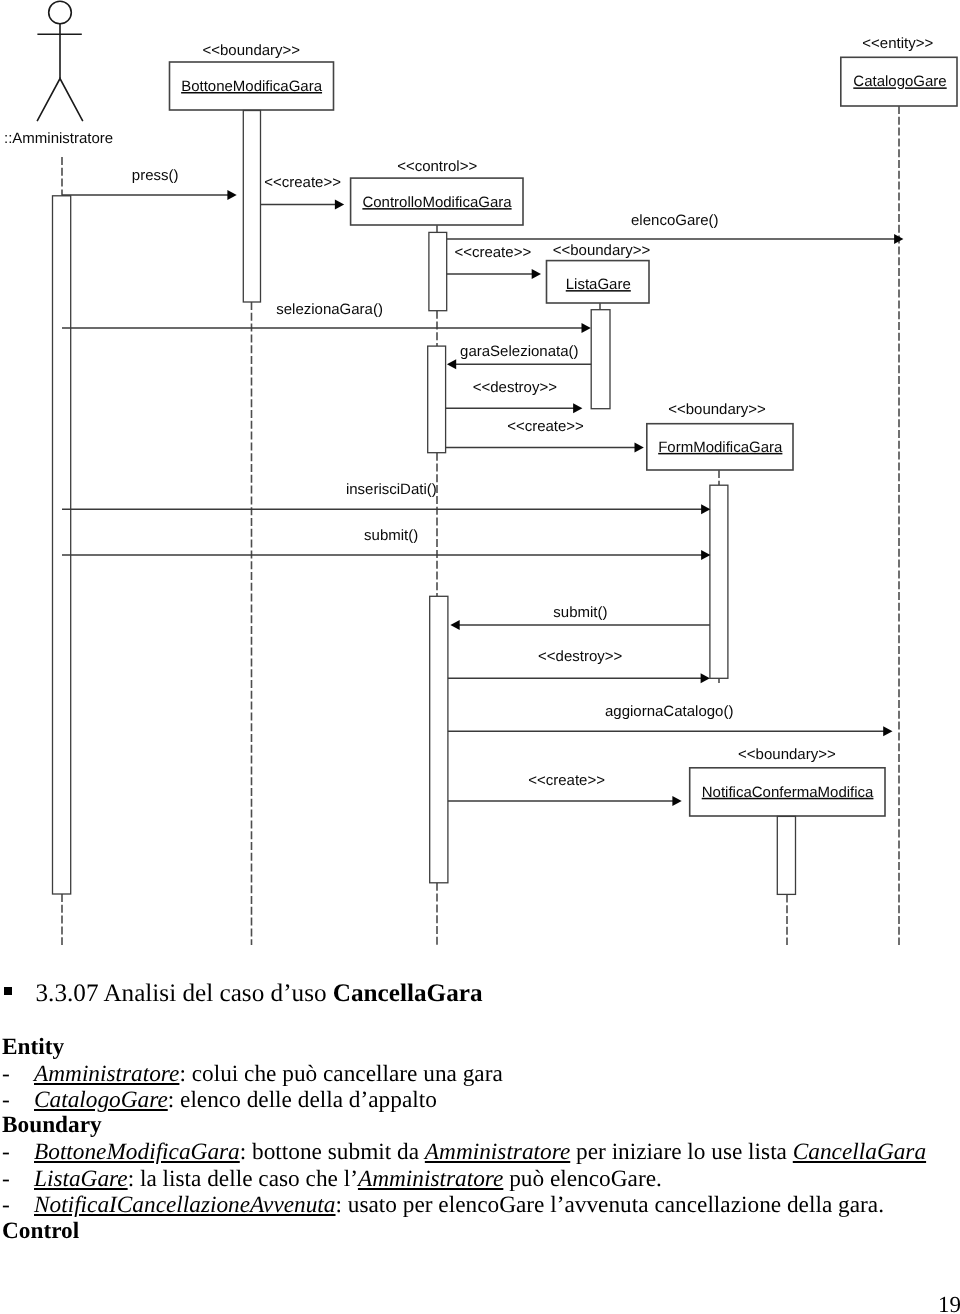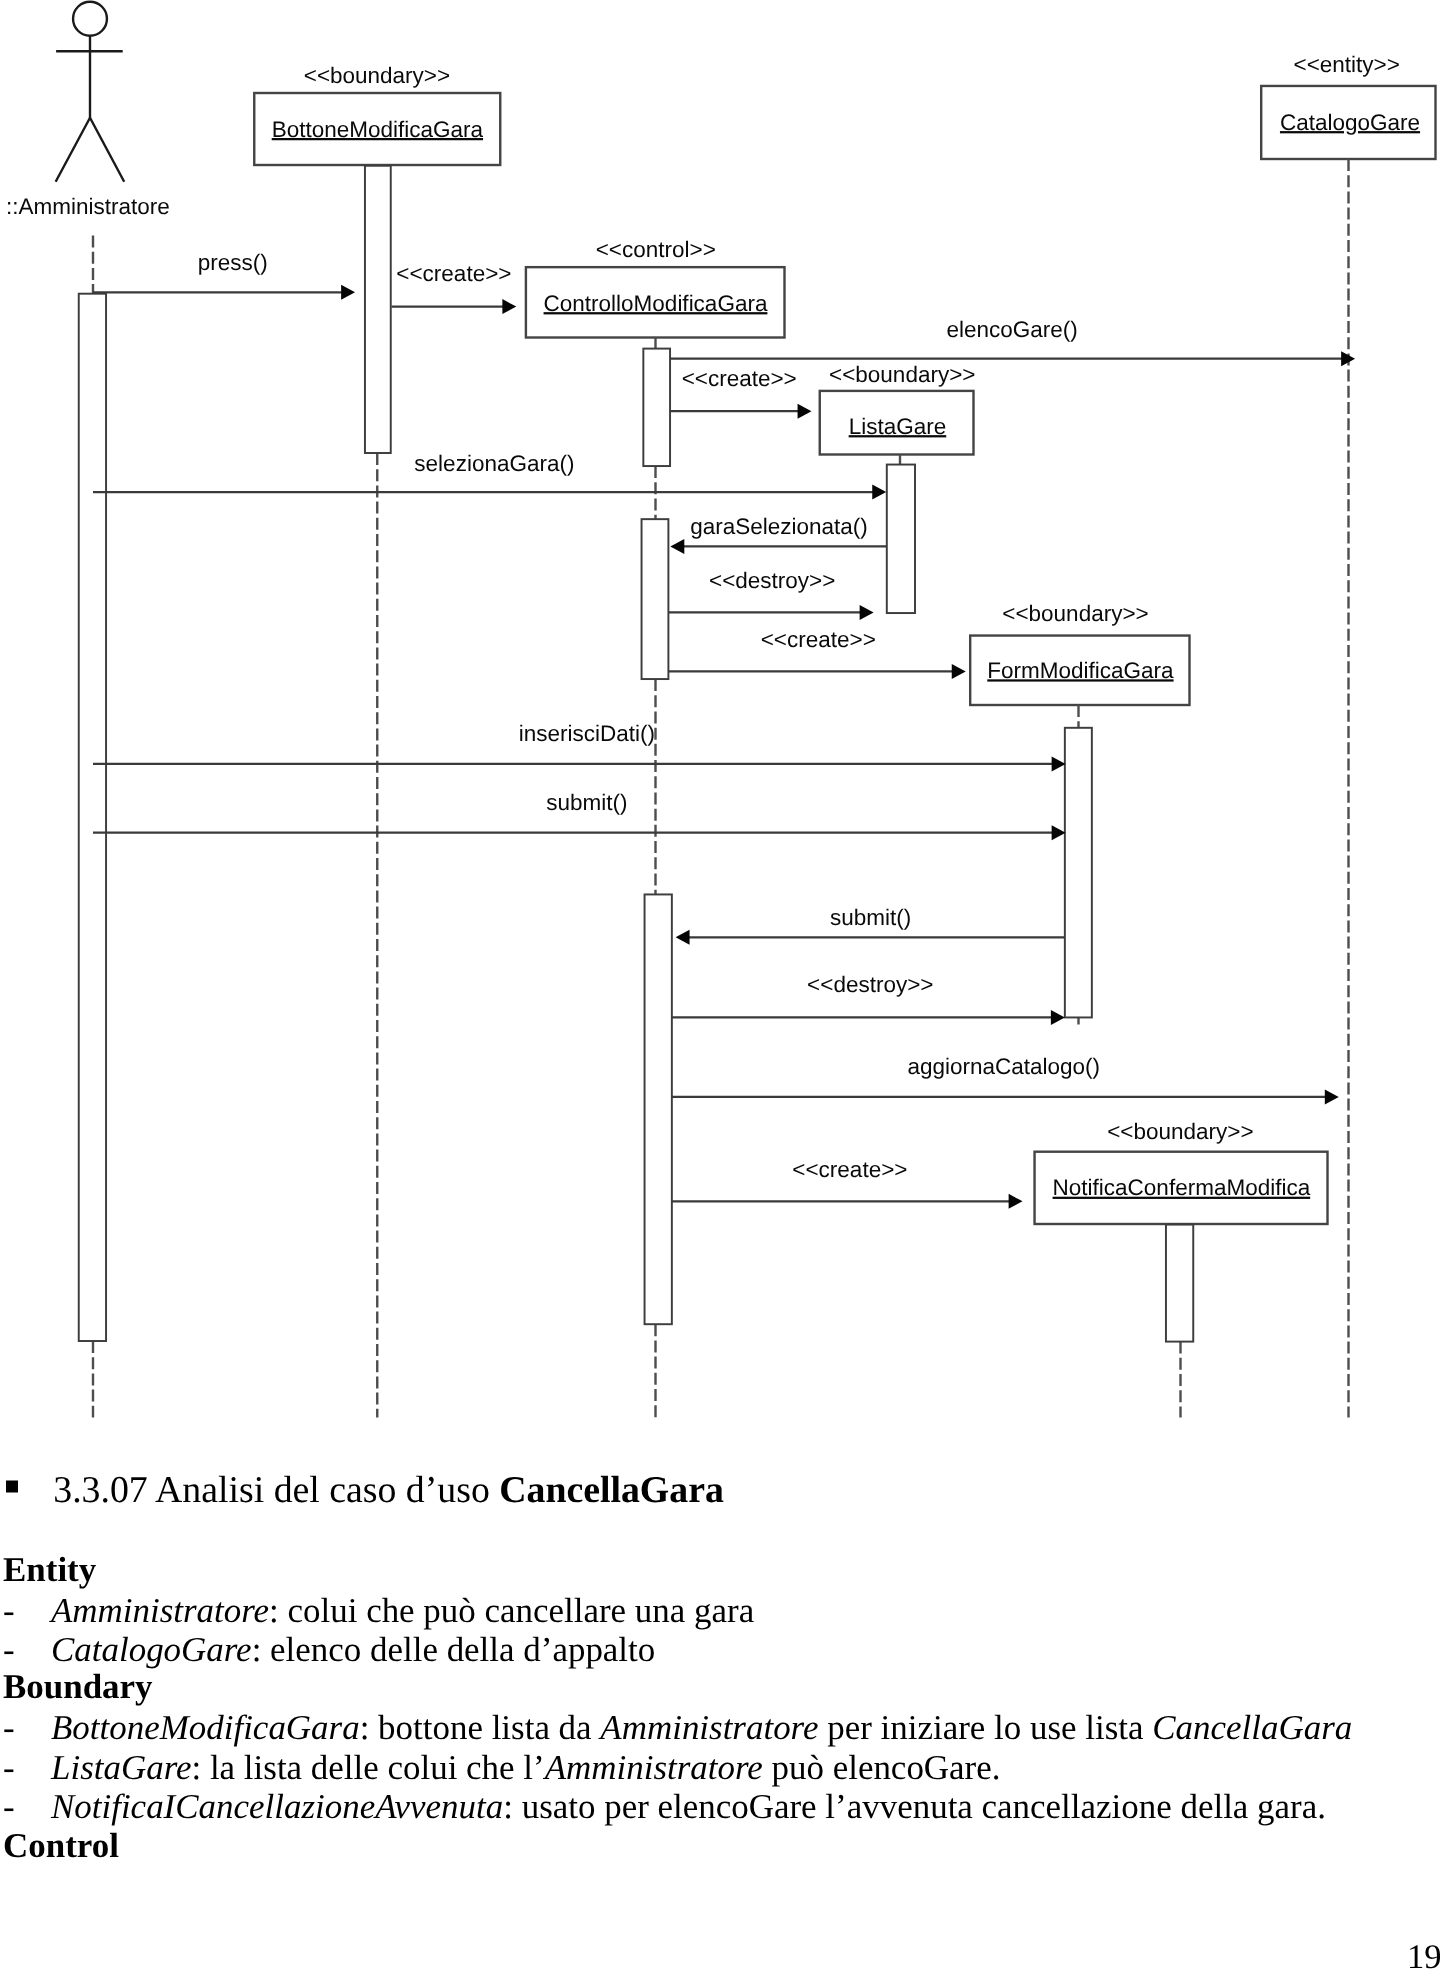--- a/index.html
+++ b/index.html
@@ -26,21 +26,21 @@
   .heading{position:absolute;left:35.5px;top:993.5px;white-space:nowrap;
            font-size:25.2px;line-height:0;}
   .bullet{display:block;width:8px;height:8px;background:#000;
           position:absolute;left:-31.5px;top:-7px;}
   .h-emph{font-weight:bold;}
   .sec{position:absolute;left:2px;font-weight:bold;white-space:nowrap;
        line-height:0;font-size:23.3px;}
   .item{position:absolute;left:0;white-space:nowrap;line-height:0;font-size:23.3px;}
   .dash{position:absolute;left:2px;top:0;}
   .runs{position:absolute;left:34px;top:0;}
-  .it{font-style:italic;}
+  .it{font-style:italic;text-decoration:underline;}
   .rm{font-style:normal;text-align:right;}
   .pageno{position:absolute;left:938px;top:1305px;font-size:23px;line-height:0;}
 </style>
 </head>
 <body>
 
 <div class="page">
   <svg class="diagram" viewBox="0 0 960 960" width="960" height="960">
   <g>
     <circle class="stick" cx="60" cy="12.5" r="11.3"></circle>
@@ -180,25 +180,25 @@
     <span class="dash">-</span>
     <span class="runs"><span class="it">Amministratore</span><span class="rm">: colui che può cancellare una gara</span></span>
   </div>
   <div class="item" style="top:1099.5px">
     <span class="dash">-</span>
     <span class="runs"><span class="it">CatalogoGare</span><span class="rm">: elenco delle della d’appalto</span></span>
   </div>
   <div class="sec" style="top:1124.5px">Boundary</div>
   <div class="item" style="top:1151.5px">
     <span class="dash">-</span>
-    <span class="runs"><span class="it">BottoneModificaGara</span><span class="rm">: bottone lista da </span><span class="it">Amministratore</span><span class="rm"> per iniziare lo use lista </span><span class="it">CancellaGara</span></span>
+    <span class="runs"><span class="it">BottoneModificaGara</span><span class="rm">: bottone submit da </span><span class="it">Amministratore</span><span class="rm"> per iniziare lo use lista </span><span class="it">CancellaGara</span></span>
   </div>
   <div class="item" style="top:1178.5px">
     <span class="dash">-</span>
-    <span class="runs"><span class="it">ListaGare</span><span class="rm">: la lista delle colui che l’</span><span class="it">Amministratore</span><span class="rm"> può elencoGare.</span></span>
+    <span class="runs"><span class="it">ListaGare</span><span class="rm">: la lista delle caso che l’</span><span class="it">Amministratore</span><span class="rm"> può elencoGare.</span></span>
   </div>
   <div class="item" style="top:1204.5px">
     <span class="dash">-</span>
     <span class="runs"><span class="it">NotificaICancellazioneAvvenuta</span><span class="rm">: usato per elencoGare l’avvenuta cancellazione della gara.</span></span>
   </div>
   <div class="sec" style="top:1230.5px">Control</div>
   <div class="pageno">19</div>
   </div>
 </div>
 

